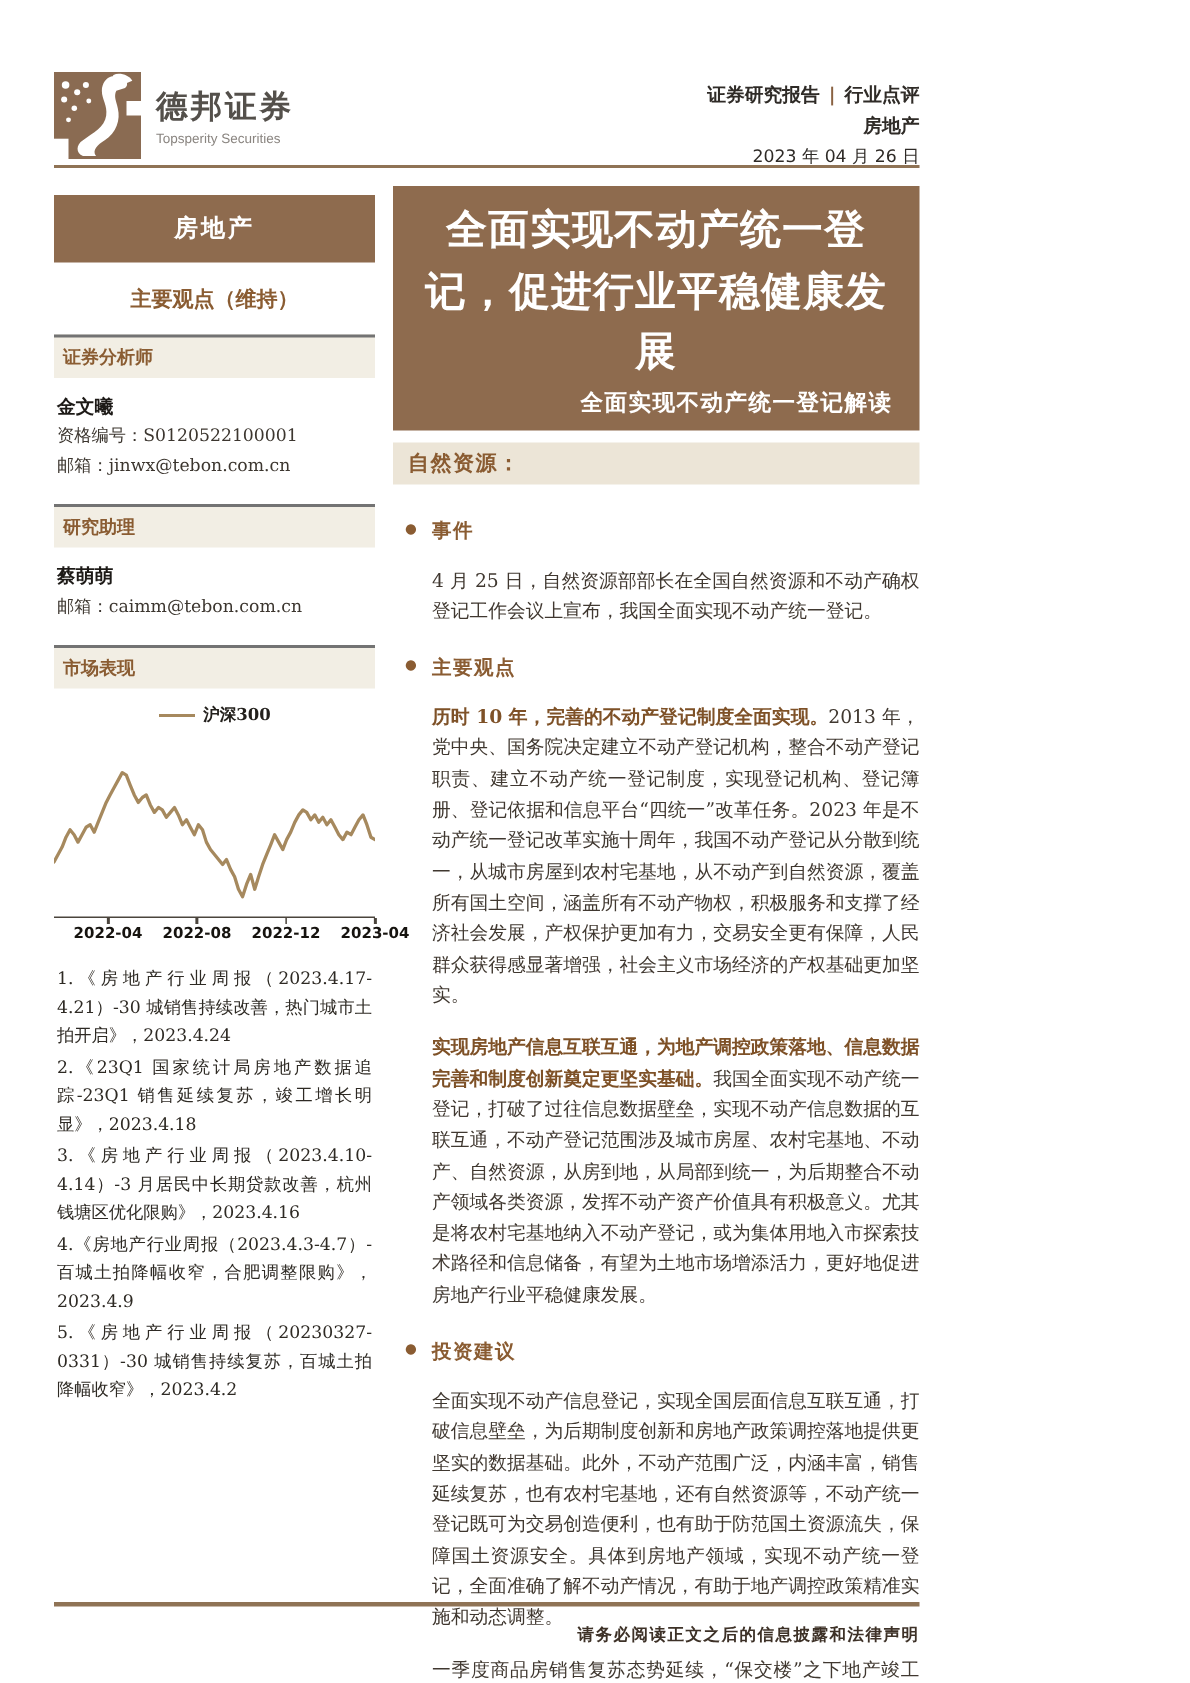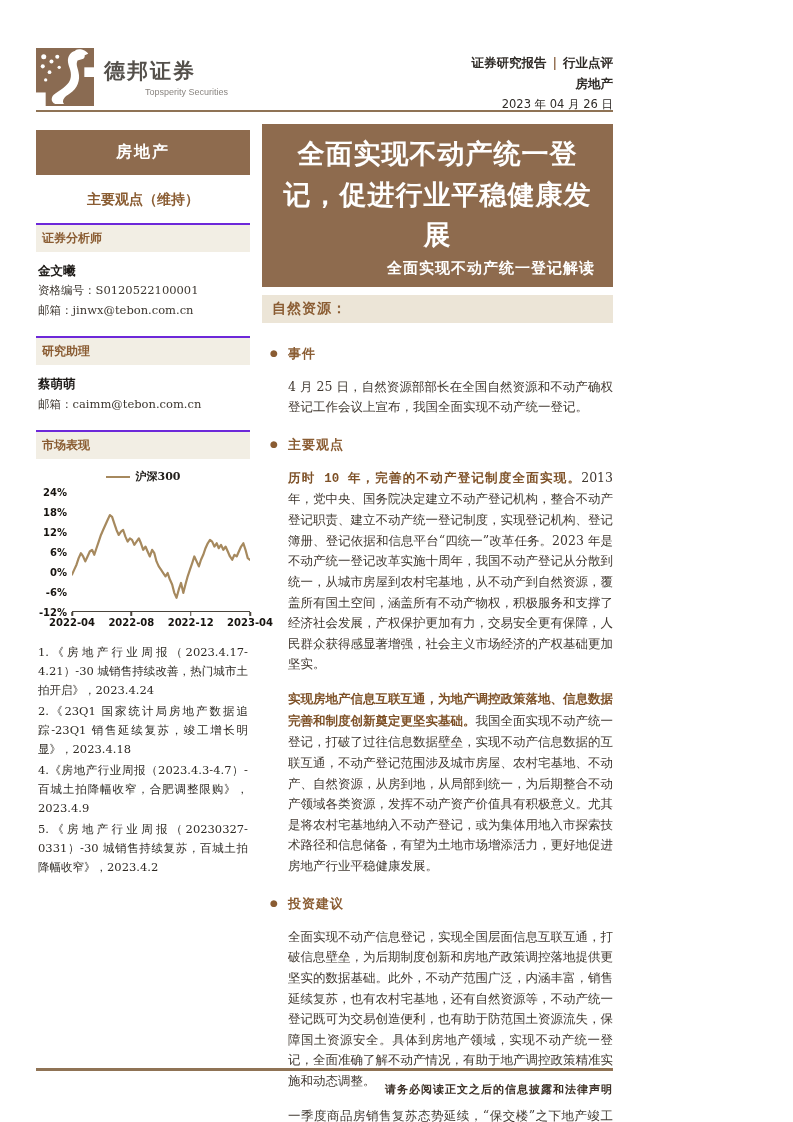--- a/index.html
+++ b/index.html
@@ -5,37 +5,37 @@
   * { margin:0; padding:0; box-sizing:border-box; }
   html,body { background:#ffffff; }
   body { font-family:"DejaVu Serif","Liberation Serif",serif; color:#403830; }
   .page { position:relative; width:638px; height:1122px; background:#fff; overflow:hidden; }
 
   
   .header { position:absolute; top:48px; left:36px; right:25px; display:flex; justify-content:space-between; align-items:flex-start; }
   .brand { display:flex; align-items:center; gap:10px; }
   .logo { width:58px; height:58px; }
   .brand-cn { font-size:21px; font-weight:bold; color:#54504b; letter-spacing:2px; font-family:"Liberation Sans",sans-serif; }
-  .brand-en { font-size:9px; color:#8a8580; font-family:"Liberation Sans",sans-serif; margin-top:2px;margin-left:41px; }
+  .brand-en { font-size:9px; color:#8a8580; font-family:"Liberation Sans",sans-serif; margin-top:2px; }
   .header-meta { text-align:right; line-height:1.7; padding-top:4px; }
   .meta-line1 { font-size:12.5px; font-weight:bold; color:#2f2b27; }
   .meta-line1 .sep { color:#8a6242; padding:0 6px; }
   .meta-line2 { font-size:12.5px; font-weight:bold; color:#2f2b27; }
   .meta-line3 { font-size:12.5px; color:#2f2b27; font-family:"DejaVu Sans","Liberation Sans",sans-serif; font-size:11.5px; }
   .header-rule { position:absolute; top:110px; left:36px; right:25px; height:2px; background:#8f7355; }
 
   
   .columns { position:absolute; top:117px; left:36px; right:25px; display:flex; gap:12px; }
   .sidebar { width:214px; flex:none; }
   .main { flex:1; min-width:0; }
 
   
   .industry-box { background:#8e6b4e; color:#fff; text-align:center; font-size:16px; font-weight:bold; padding:12px 0; margin-top:13px; letter-spacing:2px; }
   .rating { text-align:center; color:#8a5c32; font-weight:bold; font-size:14px; margin:16px 0 14px; }
-  .side-head { border-top:2px solid #6d28d9; background:#f2eee4; color:#8a5c32; font-weight:bold; font-size:12px; padding:5px 6px; margin-top:14px; }
+  .side-head { border-top:2px solid #737373; background:#f2eee4; color:#8a5c32; font-weight:bold; font-size:12px; padding:5px 6px; margin-top:14px; }
   .side-block { padding:8px 2px 2px; font-size:11.5px; line-height:1.7; }
   .person-name { font-weight:bold; font-size:12.5px; color:#1d1a17; }
   .side-line { color:#3c362f; }
   .side-line a, .email { color:#3c362f; text-decoration:none; }
 
   
   .chart-wrap { padding:10px 0 4px; }
   .legend { display:flex; justify-content:center; align-items:center; gap:6px; margin-bottom:8px; }
   .legend-swatch { width:24px; height:0; border-top:2px solid #a6895e; }
   .legend-label { font-size:11px; font-weight:bold; color:#23201c; }
@@ -58,21 +58,21 @@
   .title-main { font-size:27px; font-weight:bold; line-height:1.5; letter-spacing:1px; }
   .title-sub { font-size:15px; font-weight:bold; margin-top:3px; letter-spacing:1px;text-align:right; }
   .keypoints-bar { background:#ece5d7; color:#8a5c32; font-weight:bold; font-size:14px; padding:5px 10px; margin-top:8px; letter-spacing:1px; }
 
   .content { padding:4px 0 0 8px; }
   .bullet-row { display:flex; margin-top:18px; }
   .bullet { width:18px; flex:none; color:#8a5c32; font-size:9px; line-height:1.9; }
   .bullet-heading { font-size:13px; font-weight:bold; color:#8a5c32; letter-spacing:1px; }
   .bullet-content { flex:1; min-width:0; }
   .para { margin:14px 0 0 18px; font-size:12.5px; line-height:1.65; text-align:justify; color:#403830; }
-  .lead { font-weight:bold; color:#7e5127;font-family:Liberation Mono, monospace; }
+  .lead { font-weight:bold; color:#7e5127; }
   .risk-text { font-weight:bold; color:#383128; font-size:17px; line-height:1.65; }
   .risk-row { margin-top:20px; }
 
   
   .footer-rule { position:absolute; left:36px; right:25px; top:1068px; height:2.5px; background:#8f7355; }
   .footer-text { position:absolute; right:25px; top:1082px; font-size:11px; color:#3d3127; font-weight:bold; letter-spacing:1px; }
 </style>
 </head>
 <body>
 
@@ -130,29 +130,20 @@
         <div class="side-line email">邮箱：caimm@tebon.com.cn</div>
       </div>
 
       <div class="side-head">市场表现</div>
       <div class="chart-wrap">
         <div class="legend">
           <span class="legend-swatch"></span>
           <span class="legend-label">沪深300</span>
         </div>
         <div class="plot-row">
-          <div class="y-axis">
-              <span class="ytick" style="top: 0%;">24%</span>
-              <span class="ytick" style="top: 16.6667%;">18%</span>
-              <span class="ytick" style="top: 33.3333%;">12%</span>
-              <span class="ytick" style="top: 50%;">6%</span>
-              <span class="ytick" style="top: 66.6667%;">0%</span>
-              <span class="ytick" style="top: 83.3333%;">-6%</span>
-              <span class="ytick" style="top: 100%;">-12%</span>
-            </div>
           <div class="plot-area">
             <svg viewBox="0 0 166 120" preserveAspectRatio="none">
               <polyline id="chart-line" fill="none" stroke="#a6895e" stroke-width="2.2" stroke-linejoin="round" stroke-linecap="round" vector-effect="non-scaling-stroke" points="0.0,83.3 2.1,78.3 4.2,73.3 6.2,66.7 8.3,61.7 10.4,65.0 12.4,70.0 14.5,65.0 16.6,60.0 18.7,58.3 20.8,63.3 22.8,56.7 24.9,50.0 27.0,43.3 29.0,38.3 31.1,33.3 33.2,28.3 35.3,23.3 37.4,25.0 39.4,31.7 41.5,38.3 43.6,43.3 45.7,40.0 47.7,38.3 49.8,45.0 51.9,50.0 54.0,46.7 56.0,48.3 58.1,53.3 60.2,50.0 62.3,46.7 64.3,51.7 66.4,58.3 68.5,55.0 70.5,60.0 72.6,65.0 74.7,58.3 76.8,61.7 78.8,70.0 80.9,75.0 83.0,78.3 85.1,81.7 87.2,85.0 89.2,81.7 91.3,88.3 93.4,93.3 95.4,101.7 97.5,106.7 99.6,98.3 101.7,91.7 103.8,101.7 105.8,93.3 107.9,85.0 110.0,78.3 112.1,71.7 114.1,65.0 116.2,70.0 118.3,75.0 120.3,68.3 122.4,63.3 124.5,56.7 126.6,51.7 128.7,48.3 130.7,50.0 132.8,55.0 134.9,51.7 136.9,56.7 139.0,53.3 141.1,58.3 143.2,55.0 145.3,60.0 147.3,65.0 149.4,68.3 151.5,63.3 153.6,65.0 155.6,60.0 157.7,55.0 159.8,51.7 161.8,58.3 163.9,66.7 166.0,68.3"></polyline>
             </svg>
           </div>
         </div>
         <div class="tick-strip">
             <span class="xtick-mark" style="left: 0%;"></span>
             <span class="xtick-mark" style="left: 33.3333%;"></span>
             <span class="xtick-mark" style="left: 66.6667%;"></span>
@@ -162,20 +153,21 @@
             <span class="xtick" style="left: 0%;">2022-04</span>
             <span class="xtick" style="left: 33.3333%;">2022-08</span>
             <span class="xtick" style="left: 66.6667%;">2022-12</span>
             <span class="xtick" style="left: 100%;">2023-04</span>
           </div>
       </div>
 
       <div class="ref-list">
         <div class="ref-item">1.《房地产行业周报（2023.4.17-4.21）-30 城销售持续改善，热门城市土拍开启》，2023.4.24</div>
         <div class="ref-item">2.《23Q1 国家统计局房地产数据追踪-23Q1 销售延续复苏，竣工增长明显》，2023.4.18</div>
+        <div class="ref-item">3.《房地产行业周报（2023.4.10-4.14）-3 月居民中长期贷款改善，杭州钱塘区优化限购》，2023.4.16</div>
         <div class="ref-item">4.《房地产行业周报（2023.4.3-4.7）-百城土拍降幅收窄，合肥调整限购》，2023.4.9</div>
         <div class="ref-item">5.《房地产行业周报（20230327-0331）-30 城销售持续复苏，百城土拍降幅收窄》，2023.4.2</div>
       </div>
     </aside>
 
     <main class="main">
       <div class="title-box">
         <div class="title-main">全面实现不动产统一登记，促进行业平稳健康发展</div>
         <div class="title-sub">全面实现不动产统一登记解读</div>
       </div>

